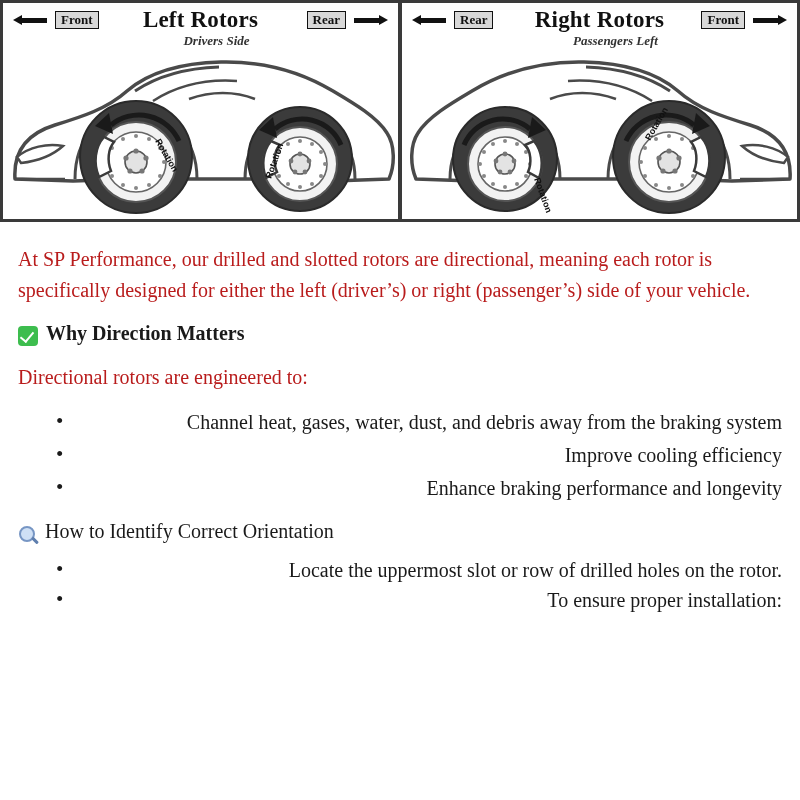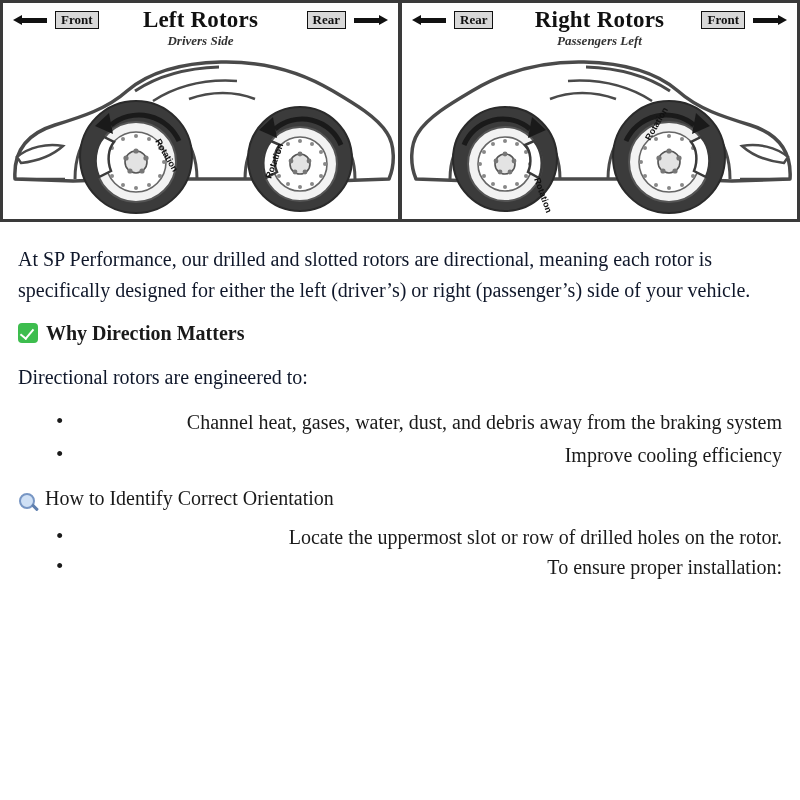--- a/index.html
+++ b/index.html
@@ -50,21 +50,21 @@
     text-align: center;
     font-family: "Liberation Serif", serif;
     font-weight: bold;
     font-size: 23px;
     letter-spacing: .2px;
     color: #111;
   }
   .panel-sub {
     position: absolute;
     top: 30px;
-    left: 0;
+    left: 16px;
     width: 100%;
     text-align: center;
     font-family: "Liberation Serif", serif;
     font-style: italic;
     font-weight: bold;
     font-size: 13px;
     color: #333;
   }
 
   .dir-tag {
@@ -123,28 +123,28 @@
 
   
   .content {
     padding: 14px 18px 0 18px;
     box-sizing: border-box;
   }
   p.para {
     font-size: 20px;
     line-height: 31px;
     margin: 8px 0 14px 0;
-    color: #0f172a;
+    color: #b91c1c;
   }
   h3.heading {
     font-size: 20px;
     font-weight: bold;
     margin: 10px 0 16px 0;
     display: flex;
-    align-items: center;
+    align-items: flex-end;
     gap: 8px;
     line-height: 26px;
   }
   .emoji-check {
     display: inline-block;
     width: 20px; height: 20px;
     border-radius: 4px;
     background: #3dbd4e;
     position: relative;
     flex: none;
@@ -409,20 +409,21 @@
     <h3 class="heading">
       <span class="emoji-check"></span>
       <span>Why Direction Matters</span>
     </h3>
 
     <p class="para">Directional rotors are engineered to:</p>
 
     <ul class="bullets">
       <li>Channel heat, gases, water, dust, and debris away from the braking system</li>
       <li>Improve cooling efficiency</li>
+      <li>Enhance braking performance and longevity</li>
     </ul>
 
     <h3 class="subheading">
       <span class="magnifier"></span>
       <span>How to Identify Correct Orientation</span>
     </h3>
 
     <ul class="bullets tight">
       <li>Locate the uppermost slot or row of drilled holes on the rotor.</li>
       <li>To ensure proper installation:</li>

